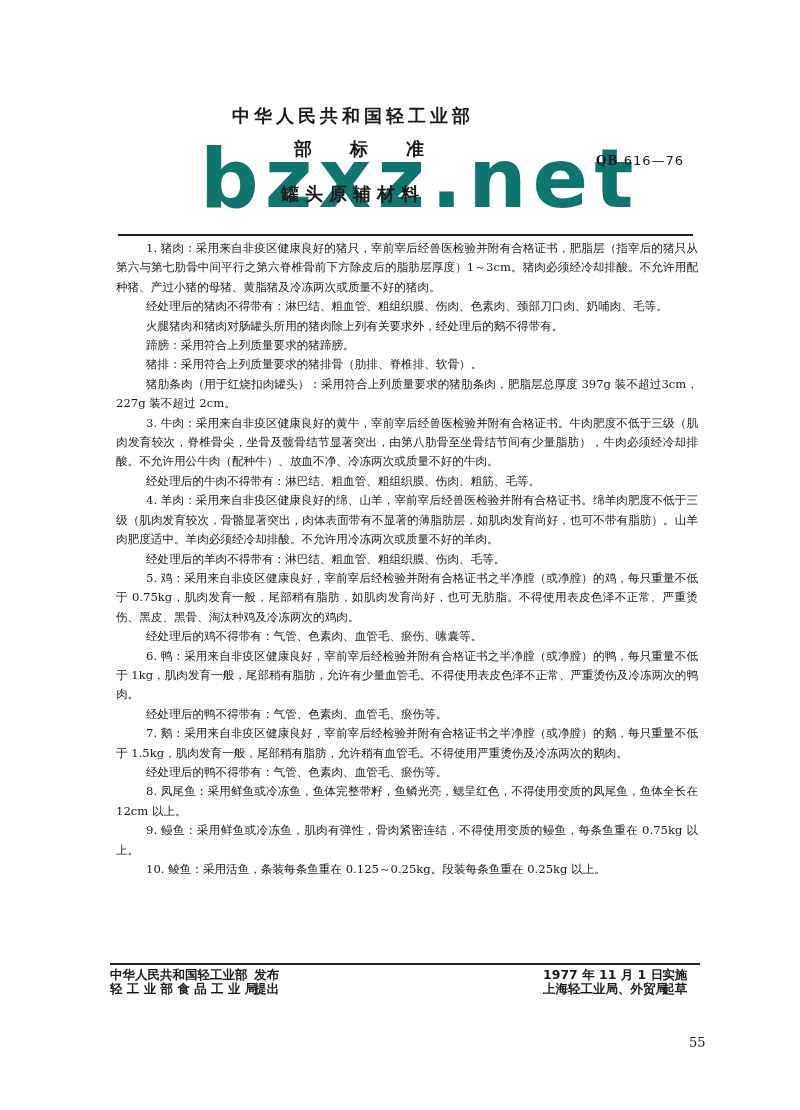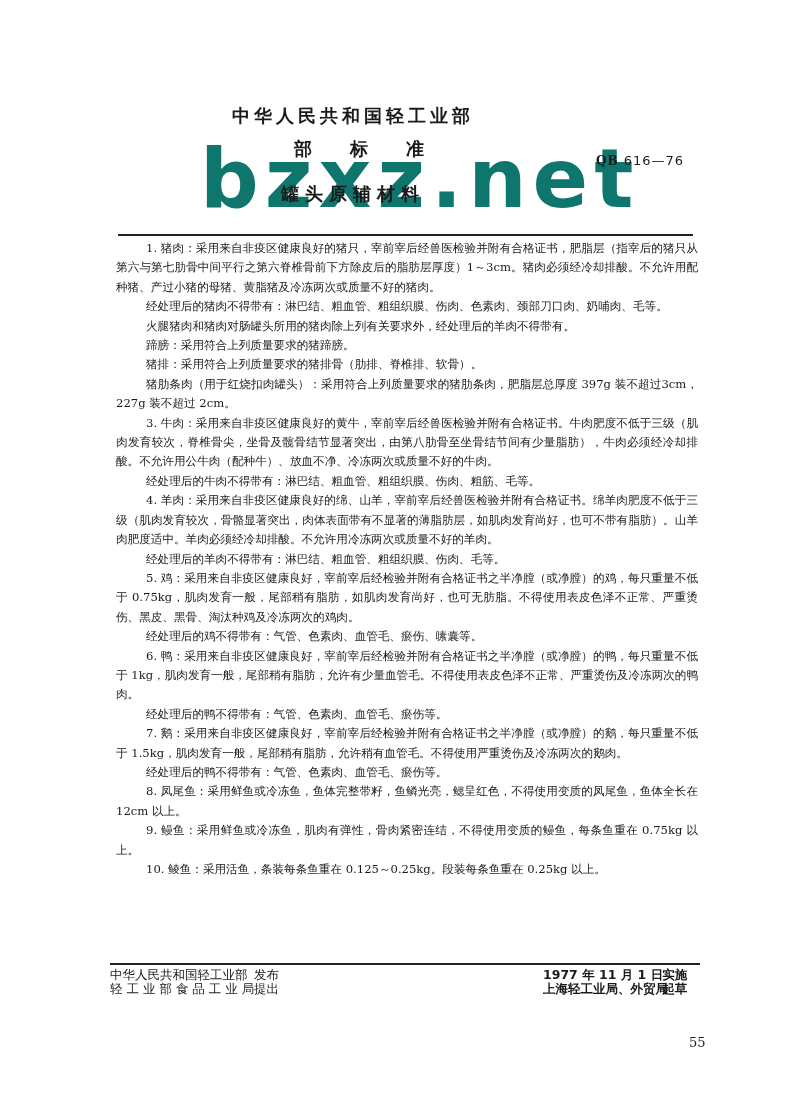--- a/index.html
+++ b/index.html
@@ -21,21 +21,21 @@
     font-size:13px; z-index:1; letter-spacing:1px; }
   .code b { font-family:"DejaVu Serif", serif; font-size:12px; }
   .title { position:absolute; left:281px; top:182px; font-family:"DejaVu Sans", sans-serif;
     font-weight:bold; font-size:18px; letter-spacing:6px; z-index:1; }
   .rule-top { position:absolute; left:118px; top:234px; width:575px; height:2px; background:#222; z-index:1; }
   .body { position:absolute; left:116px; top:239px; width:582px; z-index:1; }
   .para { font-size:11.6px; line-height:19.4px; margin:0; text-align:justify; }
   .para.indent { text-indent:30px; }
   .rule-bottom { position:absolute; left:110px; top:963px; width:590px; height:2px; background:#222; }
   .foot-l { position:absolute; left:110px; top:968px; font-family:"DejaVu Sans", sans-serif;
-    font-weight:normal; font-size:12.5px; line-height:14px; }
+    font-weight:bold; font-size:12.5px; line-height:14px; }
   .foot-r { position:absolute; left:543px; top:968px; font-family:"DejaVu Sans", sans-serif;
     font-weight:bold; font-size:12.5px; line-height:14px; }
   .row { white-space:nowrap; }
   .row .a { display:inline-block; }
   .foot-l .a { width:140px; }
   .foot-r .a { width:115px; }
   .pageno { position:absolute; left:689px; top:1035px; font-size:13px; }
 </style>
 </head>
 <body>
@@ -50,21 +50,21 @@
   <b>QB</b>
   <span>616—76</span>
 </div>
 <div class="title">罐头原辅材料</div>
 
 <div class="rule-top"></div>
 
 <div class="body">
   <p class="para indent">1. 猪肉：采用来自非疫区健康良好的猪只，宰前宰后经兽医检验并附有合格证书，肥脂层（指宰后的猪只从第六与第七肋骨中间平行之第六脊椎骨前下方除皮后的脂肪层厚度）1～3cm。猪肉必须经冷却排酸。不允许用配种猪、产过小猪的母猪、黄脂猪及冷冻两次或质量不好的猪肉。</p>
   <p class="para indent">经处理后的猪肉不得带有：淋巴结、粗血管、粗组织膜、伤肉、色素肉、颈部刀口肉、奶哺肉、毛等。</p>
-  <p class="para indent">火腿猪肉和猪肉对肠罐头所用的猪肉除上列有关要求外，经处理后的羊肉不得带有。</p>
+  <p class="para indent">火腿猪肉和猪肉对肠罐头所用的猪肉除上列有关要求外，经处理后的鹅不得带有。</p>
   <p class="para indent">蹄膀：采用符合上列质量要求的猪蹄膀。</p>
   <p class="para indent">猪排：采用符合上列质量要求的猪排骨（肋排、脊椎排、软骨）。</p>
   <p class="para indent">猪肋条肉（用于红烧扣肉罐头）：采用符合上列质量要求的猪肋条肉，肥脂层总厚度 397g 装不超过3cm，227g 装不超过 2cm。</p>
   <p class="para indent">3. 牛肉：采用来自非疫区健康良好的黄牛，宰前宰后经兽医检验并附有合格证书。牛肉肥度不低于三级（肌肉发育较次，脊椎骨尖，坐骨及髋骨结节显著突出，由第八肋骨至坐骨结节间有少量脂肪），牛肉必须经冷却排酸。不允许用公牛肉（配种牛）、放血不净、冷冻两次或质量不好的牛肉。</p>
   <p class="para indent">经处理后的牛肉不得带有：淋巴结、粗血管、粗组织膜、伤肉、粗筋、毛等。</p>
   <p class="para indent">4. 羊肉：采用来自非疫区健康良好的绵、山羊，宰前宰后经兽医检验并附有合格证书。绵羊肉肥度不低于三级（肌肉发育较次，骨骼显著突出，肉体表面带有不显著的薄脂肪层，如肌肉发育尚好，也可不带有脂肪）。山羊肉肥度适中。羊肉必须经冷却排酸。不允许用冷冻两次或质量不好的羊肉。</p>
   <p class="para indent">经处理后的羊肉不得带有：淋巴结、粗血管、粗组织膜、伤肉、毛等。</p>
   <p class="para indent">5. 鸡：采用来自非疫区健康良好，宰前宰后经检验并附有合格证书之半净膛（或净膛）的鸡，每只重量不低于 0.75kg，肌肉发育一般，尾部稍有脂肪，如肌肉发育尚好，也可无肪脂。不得使用表皮色泽不正常、严重烫伤、黑皮、黑骨、淘汰种鸡及冷冻两次的鸡肉。</p>
   <p class="para indent">经处理后的鸡不得带有：气管、色素肉、血管毛、瘀伤、嗉囊等。</p>
   <p class="para indent">6. 鸭：采用来自非疫区健康良好，宰前宰后经检验并附有合格证书之半净膛（或净膛）的鸭，每只重量不低于 1kg，肌肉发育一般，尾部稍有脂肪，允许有少量血管毛。不得使用表皮色泽不正常、严重烫伤及冷冻两次的鸭肉。</p>

